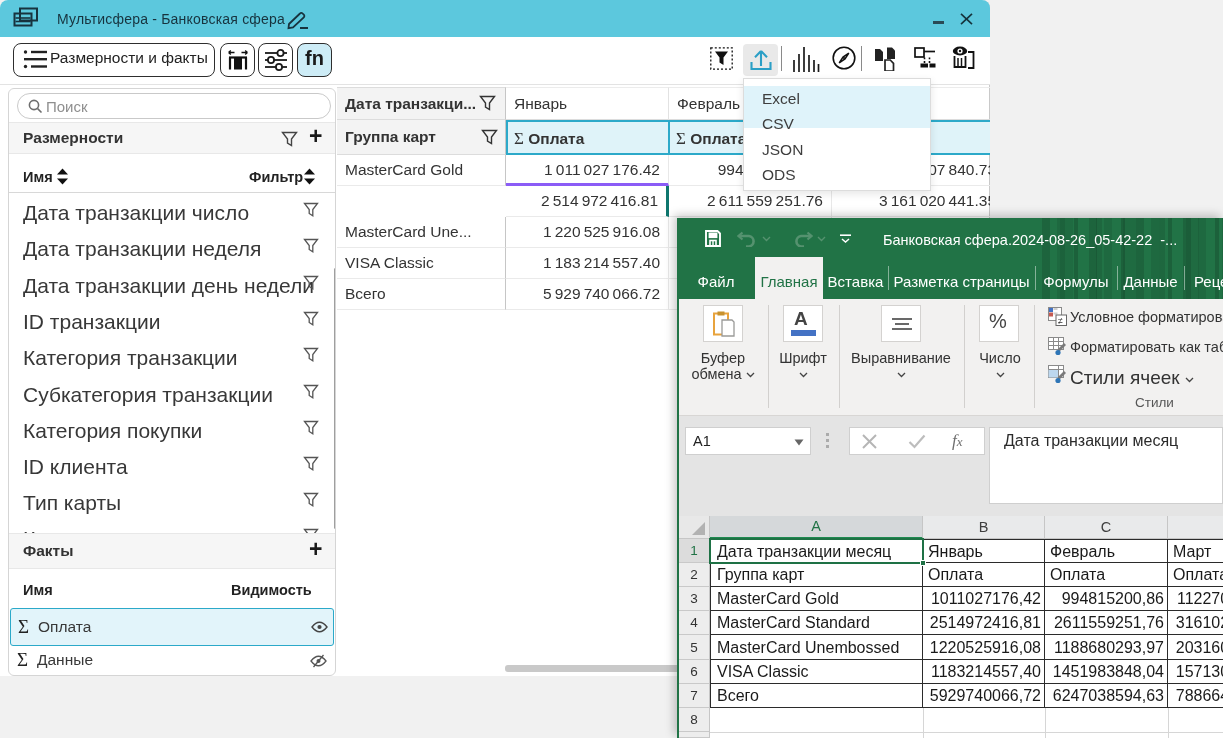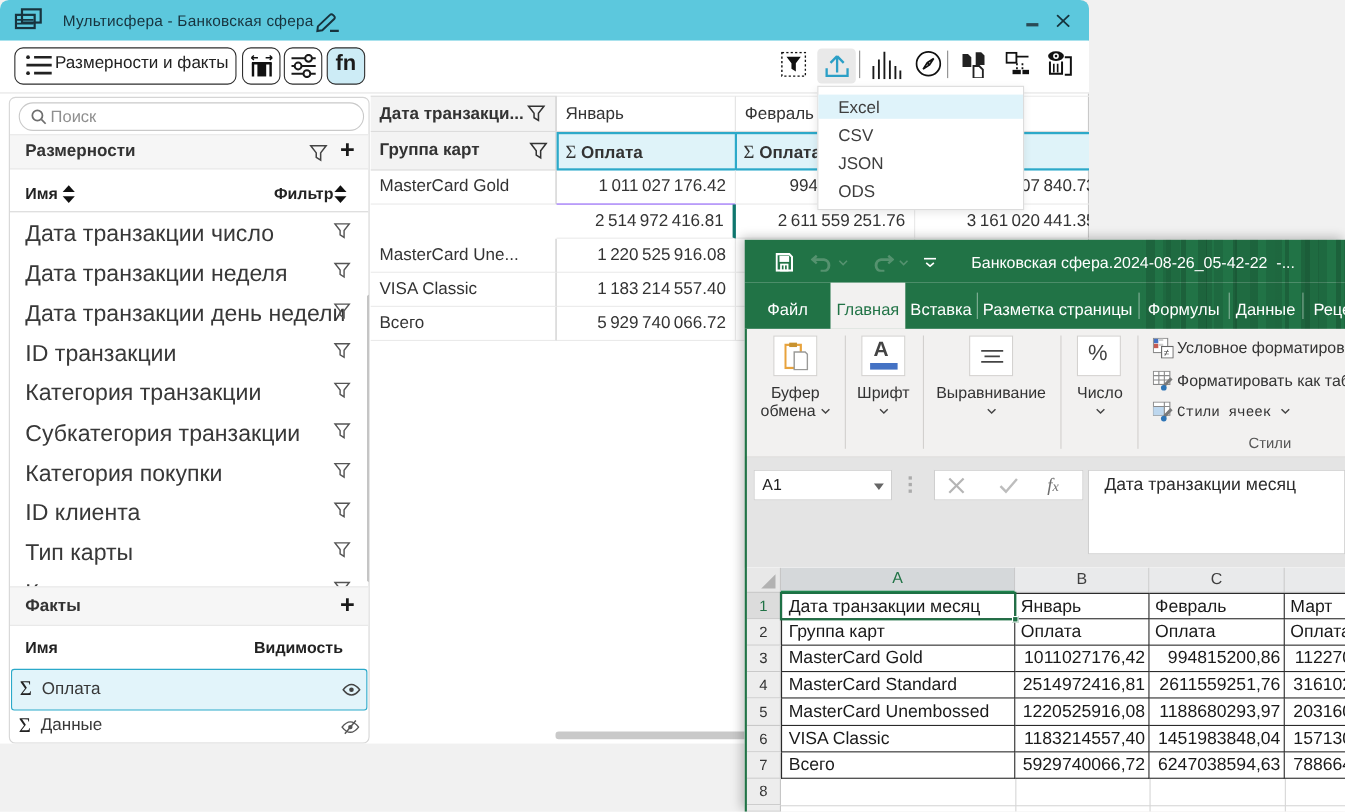--- a/index.html
+++ b/index.html
@@ -26,21 +26,21 @@
   .plus { position:absolute; font-size:23px; font-weight:bold; color:#1A1A1A; }
   .ditem { position:absolute; left:14px; font-size:21px; color:#383838; white-space:nowrap; }
   .funnel { position:absolute; }
   
   .cell { position:absolute; font-size:15.5px; color:#333; white-space:nowrap; overflow:hidden; }
   .hdrg { background:#F3F3F3; font-weight:bold; }
   .num { text-align:right; }
   
   #ddown { left:743px; top:78px; width:188px; height:113px; background:#fff;
     border:1px solid #DCDCDC; box-shadow:0 3px 8px rgba(0,0,0,0.10); }
-  .dditem { position:absolute; left:0; width:186px; height:22px; font-size:15.5px;
+  .dditem { position:absolute; left:0; width:186px; height:42px; font-size:15.5px;
     color:#3E3E3E; padding-left:18px; line-height:25px; }
   
   #xlwin { left:677px; top:218px; width:546px; height:520px; background:#F2F1F0;
     box-shadow:-3px -3px 9px rgba(0,0,0,0.22); }
   #xltitle { left:0; top:0; width:546px; height:39px; background:#217346; }
   #xltabs { left:0; top:39px; width:546px; height:42px; background:#217346; }
   .xtab { position:absolute; top:0; height:42px; line-height:50px; color:#fff;
     font-size:15px; text-align:center; }
   .xgrp { position:absolute; font-size:14.5px; color:#333; text-align:center; }
   .xsep { position:absolute; width:1px; background:#D2D0CE; }
@@ -281,21 +281,21 @@
 
     <div class="cell hdrg" style="left:337px;top:35px;width:169px;height:35px;border-bottom:1px solid #DCDCDC;border-right:1px solid #C6C6C6;padding:8px 0 0 8px;">Группа карт</div>
     <svg class="abs" style="left:481px;top:44px;" width="17" height="17" viewBox="0 0 17 17">
       <path d="M1.5 1.5 L15.5 1.5 L10.5 8 L10.5 14.5 L6.5 12 L6.5 8 Z" fill="none" stroke="#333" stroke-width="1.4"></path>
     </svg>
     <div class="cell" style="left:506px;top:35px;width:164px;height:35px;background:#DFF3F9;border:2px solid #2CA9C9;padding:7px 0 0 6px;font-weight:bold;"><span style="font-family:'Liberation Serif',serif;font-weight:normal;font-size:17px;">Σ</span> Оплата</div>
     <div class="cell" style="left:670px;top:35px;width:163px;height:35px;background:#DFF3F9;border:2px solid #2CA9C9;border-left:none;padding:7px 0 0 6px;font-weight:bold;"><span style="font-family:'Liberation Serif',serif;font-weight:normal;font-size:17px;">Σ</span> Оплата</div>
     <div class="cell" style="left:833px;top:35px;width:170px;height:35px;background:#DFF3F9;border:2px solid #2CA9C9;border-left:none;padding:7px 0 0 6px;font-weight:bold;"><span style="font-family:'Liberation Serif',serif;font-weight:normal;font-size:17px;">Σ</span> Оплата</div>
 
     <div class="cell" style="left:337px;top:70px;width:169px;height:31px;border-bottom:1px solid #EAEAEA;border-right:1px solid #C6C6C6;padding:6px 0 0 8px;">MasterCard Gold</div>
-    <div class="cell num" style="left:506px;top:70px;width:163px;height:31px;border-bottom:1px solid #8b5cf6;border-right:1px solid #E8E8E8;padding:6px 8px 0 0;">1 011 027 176.42</div>
+    <div class="cell num" style="left:506px;top:70px;width:163px;height:31px;border-bottom:3px solid #8b5cf6;border-right:1px solid #E8E8E8;padding:6px 8px 0 0;">1 011 027 176.42</div>
     <div class="cell num" style="left:669px;top:70px;width:163px;height:31px;border-bottom:1px solid #EAEAEA;border-right:1px solid #E8E8E8;padding:6px 8px 0 0;">994 815 200.86</div>
     <div class="cell num" style="left:832px;top:70px;width:167px;height:31px;border-bottom:1px solid #EAEAEA;padding:6px 3px 0 0;">1 122 707 840.73</div>
     <div class="cell num" style="left:506px;top:101px;width:163px;height:31px;border-bottom:1px solid #EAEAEA;border-right:3px solid #0f766e;padding:6px 8px 0 0;">2 514 972 416.81</div>
     <div class="cell num" style="left:669px;top:101px;width:163px;height:31px;border-bottom:1px solid #EAEAEA;border-right:1px solid #E8E8E8;padding:6px 8px 0 0;">2 611 559 251.76</div>
     <div class="cell num" style="left:832px;top:101px;width:167px;height:31px;border-bottom:1px solid #EAEAEA;padding:6px 3px 0 0;">3 161 020 441.35</div>
     <div class="cell" style="left:337px;top:132px;width:169px;height:31px;border-bottom:1px solid #EAEAEA;border-right:1px solid #C6C6C6;padding:6px 0 0 8px;">MasterCard Une...</div>
     <div class="cell num" style="left:506px;top:132px;width:163px;height:31px;border-bottom:1px solid #EAEAEA;border-right:1px solid #E8E8E8;padding:6px 8px 0 0;">1 220 525 916.08</div>
     <div class="cell num" style="left:669px;top:132px;width:163px;height:31px;border-bottom:1px solid #EAEAEA;border-right:1px solid #E8E8E8;padding:6px 8px 0 0;">1 188 680 293.97</div>
     <div class="cell" style="left:337px;top:163px;width:169px;height:31px;border-bottom:1px solid #EAEAEA;border-right:1px solid #C6C6C6;padding:6px 0 0 8px;">VISA Classic</div>
     <div class="cell num" style="left:506px;top:163px;width:163px;height:31px;border-bottom:1px solid #EAEAEA;border-right:1px solid #E8E8E8;padding:6px 8px 0 0;">1 183 214 557.40</div>
@@ -426,21 +426,21 @@
       </svg>
       <span class="abs" style="left:393px;top:40px;font-size:14.5px;color:#333;white-space:nowrap;">Форматировать как таблицу</span>
       <svg class="abs" style="left:371px;top:66px;" width="19" height="19" viewBox="0 0 19 19">
         <rect x="0.5" y="0.5" width="15" height="12" fill="#fff" stroke="#8a8a8a"></rect>
         <rect x="0.5" y="4.5" width="10" height="8" fill="#BDD7EE"></rect>
         <line x1="0.5" y1="4.5" x2="15.5" y2="4.5" stroke="#8a8a8a"></line>
         <line x1="10.5" y1="0.5" x2="10.5" y2="12.5" stroke="#8a8a8a"></line>
         <path d="M10 12 L16 6 L18 8 L12 14 L9.5 14.8 Z" fill="#7a7a7a"></path>
         <circle cx="10" cy="15.5" r="2.6" fill="#2E75B6"></circle>
       </svg>
-      <span class="abs" style="left:393px;top:68px;font-size:13px;color:#333;white-space:nowrap;font-family:Liberation Mono, monospace;">Стили ячеек <svg width="9" height="6" viewBox="0 0 9 6" style="vertical-align:1px;">
+      <span class="abs" style="left:393px;top:68px;font-size:19px;color:#333;white-space:nowrap;">Стили ячеек <svg width="9" height="6" viewBox="0 0 9 6" style="vertical-align:1px;">
             <path d="M1 1 L4.5 4.5 L8 1" fill="none" stroke="#444" stroke-width="1.3"></path>
           </svg></span>
       <span class="abs" style="left:458px;top:96px;font-size:13.5px;color:#555;">Стили</span>
     </div>
     <div id="xlformula" class="abs" style="left:0;top:198px;width:546px;height:100px;background:#E4E4E4;">
       <div class="abs" style="left:8px;top:11px;width:126px;height:28px;background:#fff;border:1px solid #CFCFCF;">
         <span class="abs" style="left:7px;top:5px;font-size:14.5px;color:#222;">A1</span>
         <svg class="abs" style="left:108px;top:11px;" width="10" height="7" viewBox="0 0 10 7">
             <path d="M0.5 0.5 L9.5 0.5 L5 6.5 Z" fill="#666"></path>
           </svg>

